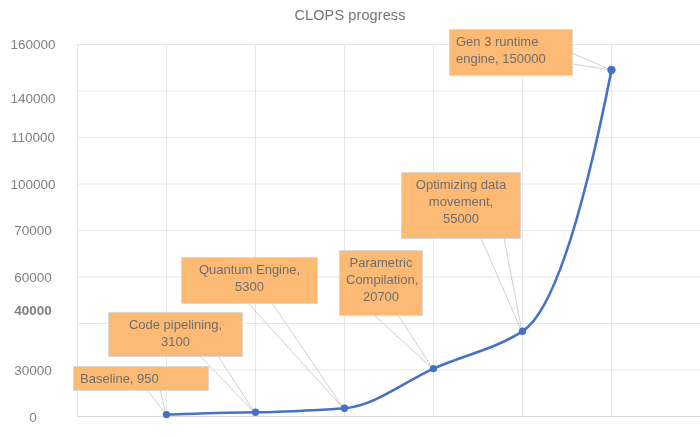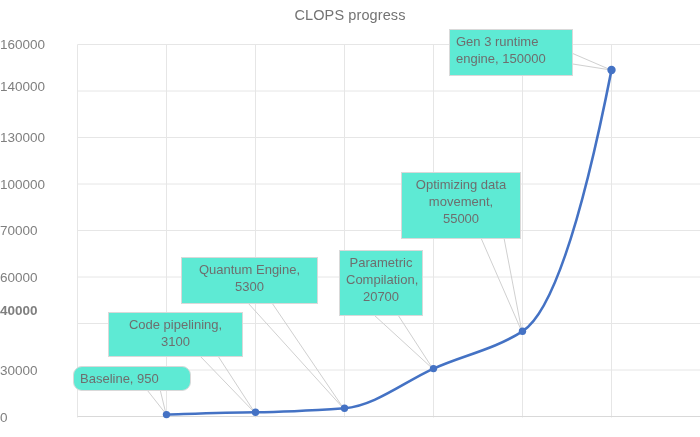--- a/index.html
+++ b/index.html
@@ -34,49 +34,49 @@
   }
   #plot-svg {
     position: absolute;
     left: 0;
     top: 0;
   }
   .ytick-label {
     position: absolute;
     font-size: 13.5px;
     color: #7f7f7f;
-    text-align: left;
+    text-align: center;
     width: 66px;
     white-space: nowrap;
     line-height: 1;
   }
   .callout {
     position: absolute;
-    background: #5eead4;
+    background: #fdba74;
     border: 1px solid #d9d9d9;
     box-sizing: border-box;
     font-size: 13px;
     color: #6e6e6e;
     line-height: 17px;
     padding: 3px 6px 4px 6px;
     white-space: pre-line;
   }
   .callout.ctr { text-align: center; }
   .callout.lft { text-align: left; }
 </style>
 </head>
 <body>
 
 <div id="chart-root">
 
   <div class="chart-title">CLOPS progress</div>
 
   <div class="ytick-label" style="left:0px; top:38px;">160000</div>
-  <div class="ytick-label" style="left:0px; top:80px;">140000</div>
-  <div class="ytick-label" style="left:0px; top:131px;">130000</div>
+  <div class="ytick-label" style="left:0px; top:92px;">140000</div>
+  <div class="ytick-label" style="left:0px; top:131px;">110000</div>
   <div class="ytick-label" style="left:0px; top:178px;">100000</div>
   <div class="ytick-label" style="left:0px; top:224px;">70000</div>
   <div class="ytick-label" style="left:0px; top:271px;">60000</div>
   <div class="ytick-label" style="left:0px; top:304px;font-weight:bold;">40000</div>
   <div class="ytick-label" style="left:0px; top:364px;">30000</div>
   <div class="ytick-label" style="left:0px; top:411px;">0</div>
 
   <svg id="plot-svg" width="700" height="437">
 
     <g stroke="#e6e6e6" stroke-width="1">
@@ -127,21 +127,21 @@
     <g fill="#4472c4">
       <circle cx="166.5" cy="414.6" r="3.7"></circle>
       <circle cx="255.5" cy="412.2" r="3.7"></circle>
       <circle cx="344.5" cy="408.2" r="3.7"></circle>
       <circle cx="433.5" cy="368.6" r="3.7"></circle>
       <circle cx="522.5" cy="331.3" r="3.7"></circle>
       <circle cx="611.5" cy="70.0" r="4.2"></circle>
     </g>
   </svg>
 
-  <div class="callout lft" style="left:73px;  top:366px; width:118px; height:25px;border-radius:9px;">Baseline, 950</div>
+  <div class="callout lft" style="left:73px;  top:366px; width:136px; height:25px;">Baseline, 950</div>
 
   <div class="callout ctr" style="left:108px; top:312px; width:135px; height:45px;">Code pipelining,
 3100</div>
 
   <div class="callout ctr" style="left:181px; top:257px; width:137px; height:47px;">Quantum Engine,
 5300</div>
 
   <div class="callout ctr" style="left:339px; top:250px; width:84px; height:66px;">Parametric
 Compilation,
 20700</div>

